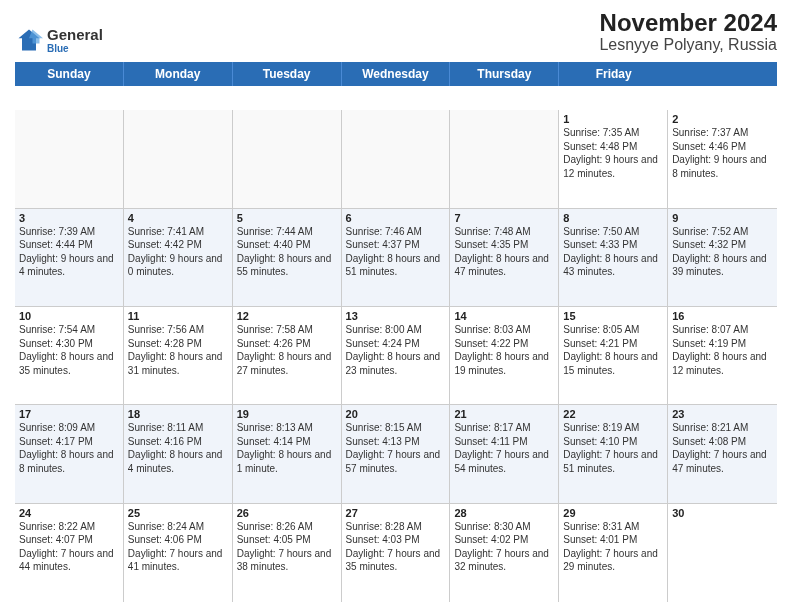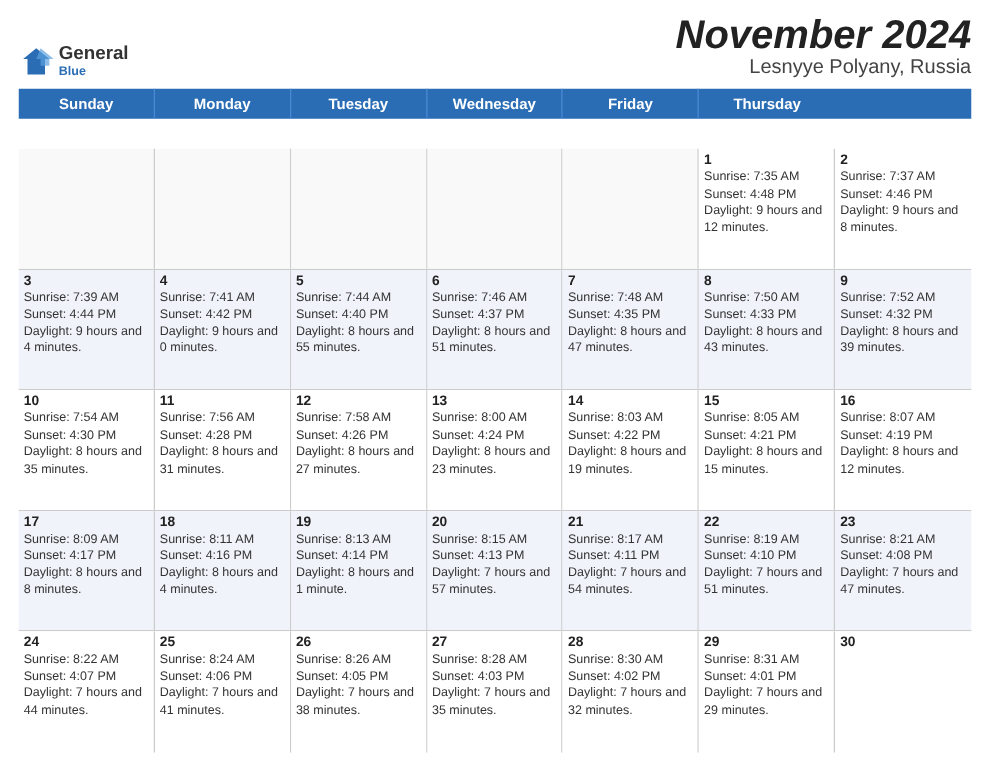--- a/index.html
+++ b/index.html
@@ -45,25 +45,24 @@
       color: #2a6db5;
     }
     .logo-icon {
       width: 28px;
       height: 28px;
     }
     .title-block {
       text-align: right;
     }
     .month-title {
-      font-size: 32px;
+      font-size: 24px;
       font-weight: bold;
       color: #222;
       line-height: 1.1;
-      font-style: italic;
     }
     .location {
       font-size: 16px;
       color: #444;
     }
     .calendar {
       flex: 1;
       display: flex;
       flex-direction: column;
       gap: 24px;
@@ -136,22 +135,22 @@
       <div class="location">Lesnyye Polyany, Russia</div>
     </div>
   </div>
 
   <div class="calendar">
     <div class="cal-header">
     <div class="cal-header-cell">Sunday</div>
         <div class="cal-header-cell">Monday</div>
         <div class="cal-header-cell">Tuesday</div>
         <div class="cal-header-cell">Wednesday</div>
+        <div class="cal-header-cell">Thursday</div>
         <div class="cal-header-cell">Friday</div>
-        <div class="cal-header-cell">Thursday</div>
       </div>
     <div class="cal-body">
     <div class="cal-row">
           <div class="cal-cell empty"></div>
           <div class="cal-cell empty"></div>
           <div class="cal-cell empty"></div>
           <div class="cal-cell empty"></div>
           <div class="cal-cell empty"></div>
           <div class="cal-cell">
             <div class="day-num">1</div>

